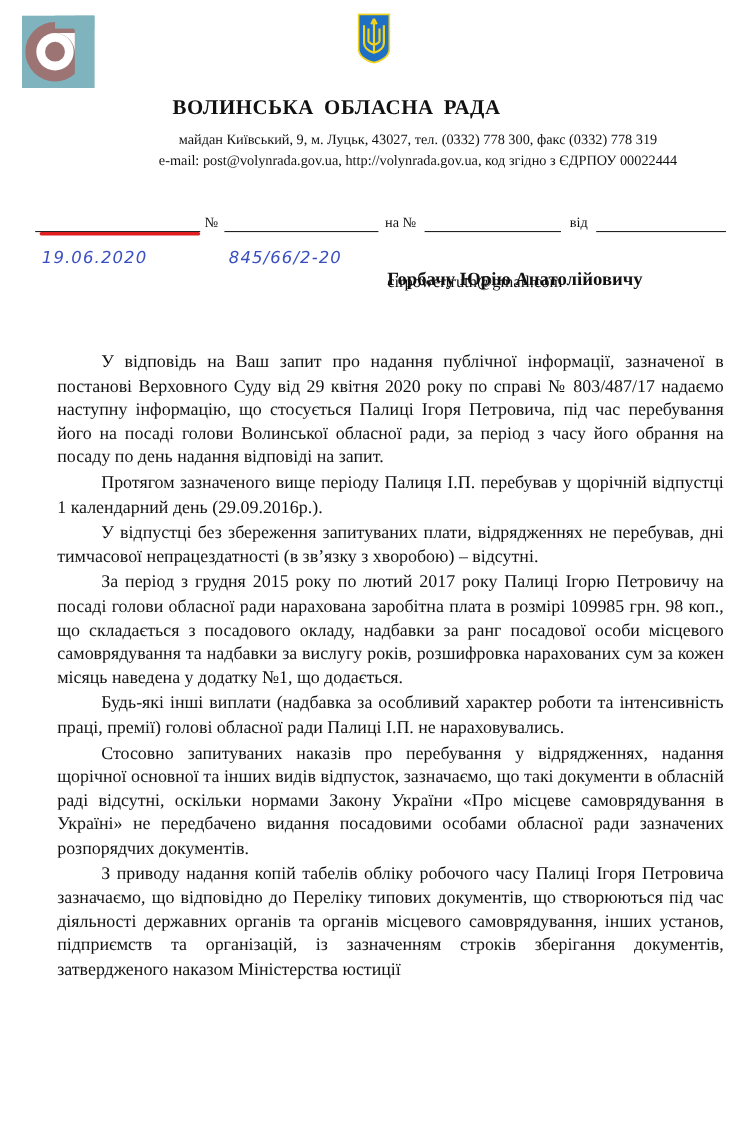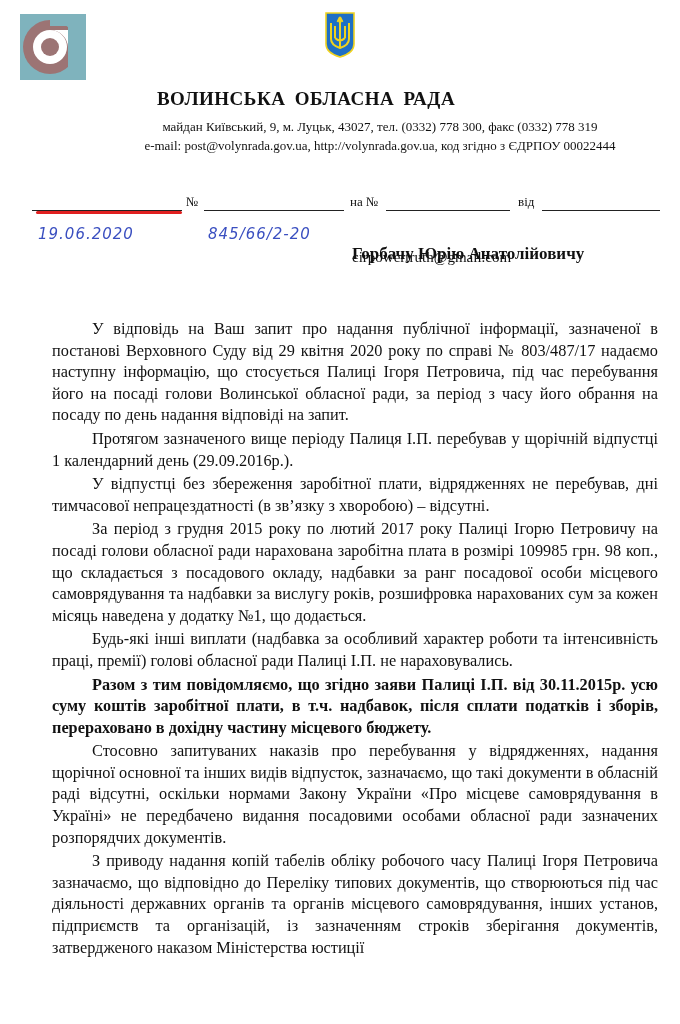--- a/index.html
+++ b/index.html
@@ -65,19 +65,18 @@
   </div>
 </div>
 <div class="redline"></div>
 
 <div class="recipient">Горбачу Юрію Анатолійовичу</div>
 <div class="email">cirpowertruth@gmail.com</div>
 
 <div class="body">
   <p>У відповідь на Ваш запит про надання публічної інформації, зазначеної в постанові Верховного Суду від 29 квітня 2020 року по справі № 803/487/17 надаємо наступну інформацію, що стосується Палиці Ігоря Петровича, під час перебування його на посаді голови Волинської обласної ради, за період з часу його обрання на посаду по день надання відповіді на запит.</p>
   <p>Протягом зазначеного вище періоду Палиця І.П. перебував у щорічній відпустці 1 календарний день (29.09.2016р.).</p>
-  <p>У відпустці без збереження заробітної плати, відрядженнях не перебував, дні тимчасової непрацездатності (в зв’язку з хворобою) – відсутні.</p>
+  <p>У відпустці без збереження запитуваних плати, відрядженнях не перебував, дні тимчасової непрацездатності (в зв’язку з хворобою) – відсутні.</p>
   <p>За період з грудня 2015 року по лютий 2017 року Палиці Ігорю Петровичу на посаді голови обласної ради нарахована заробітна плата в розмірі 109985 грн. 98 коп., що складається з посадового окладу, надбавки за ранг посадової особи місцевого самоврядування та надбавки за вислугу років, розшифровка нарахованих сум за кожен місяць наведена у додатку №1, що додається.</p>
   <p>Будь-які інші виплати (надбавка за особливий характер роботи та інтенсивність праці, премії) голові обласної ради Палиці І.П. не нараховувались.</p>
-  <p class="bold">Разом з тим повідомляємо, що згідно заяви Палиці І.П. від 30.11.2015р. усю суму коштів заробітної плати, в т.ч. надбавок, після сплати податків і зборів, перераховано в дохідну частину місцевого бюджету.</p>
   <p>Стосовно запитуваних наказів про перебування у відрядженнях, надання щорічної основної та інших видів відпусток, зазначаємо, що такі документи в обласній раді відсутні, оскільки нормами Закону України «Про місцеве самоврядування в Україні» не передбачено видання посадовими особами обласної ради зазначених розпорядчих документів.</p>
   <p>З приводу надання копій табелів обліку робочого часу Палиці Ігоря Петровича зазначаємо, що відповідно до Переліку типових документів, що створюються під час діяльності державних органів та органів місцевого самоврядування, інших установ, підприємств та організацій, із зазначенням строків зберігання документів, затвердженого наказом Міністерства юстиції</p>
 </div>
 
 </body></html>

